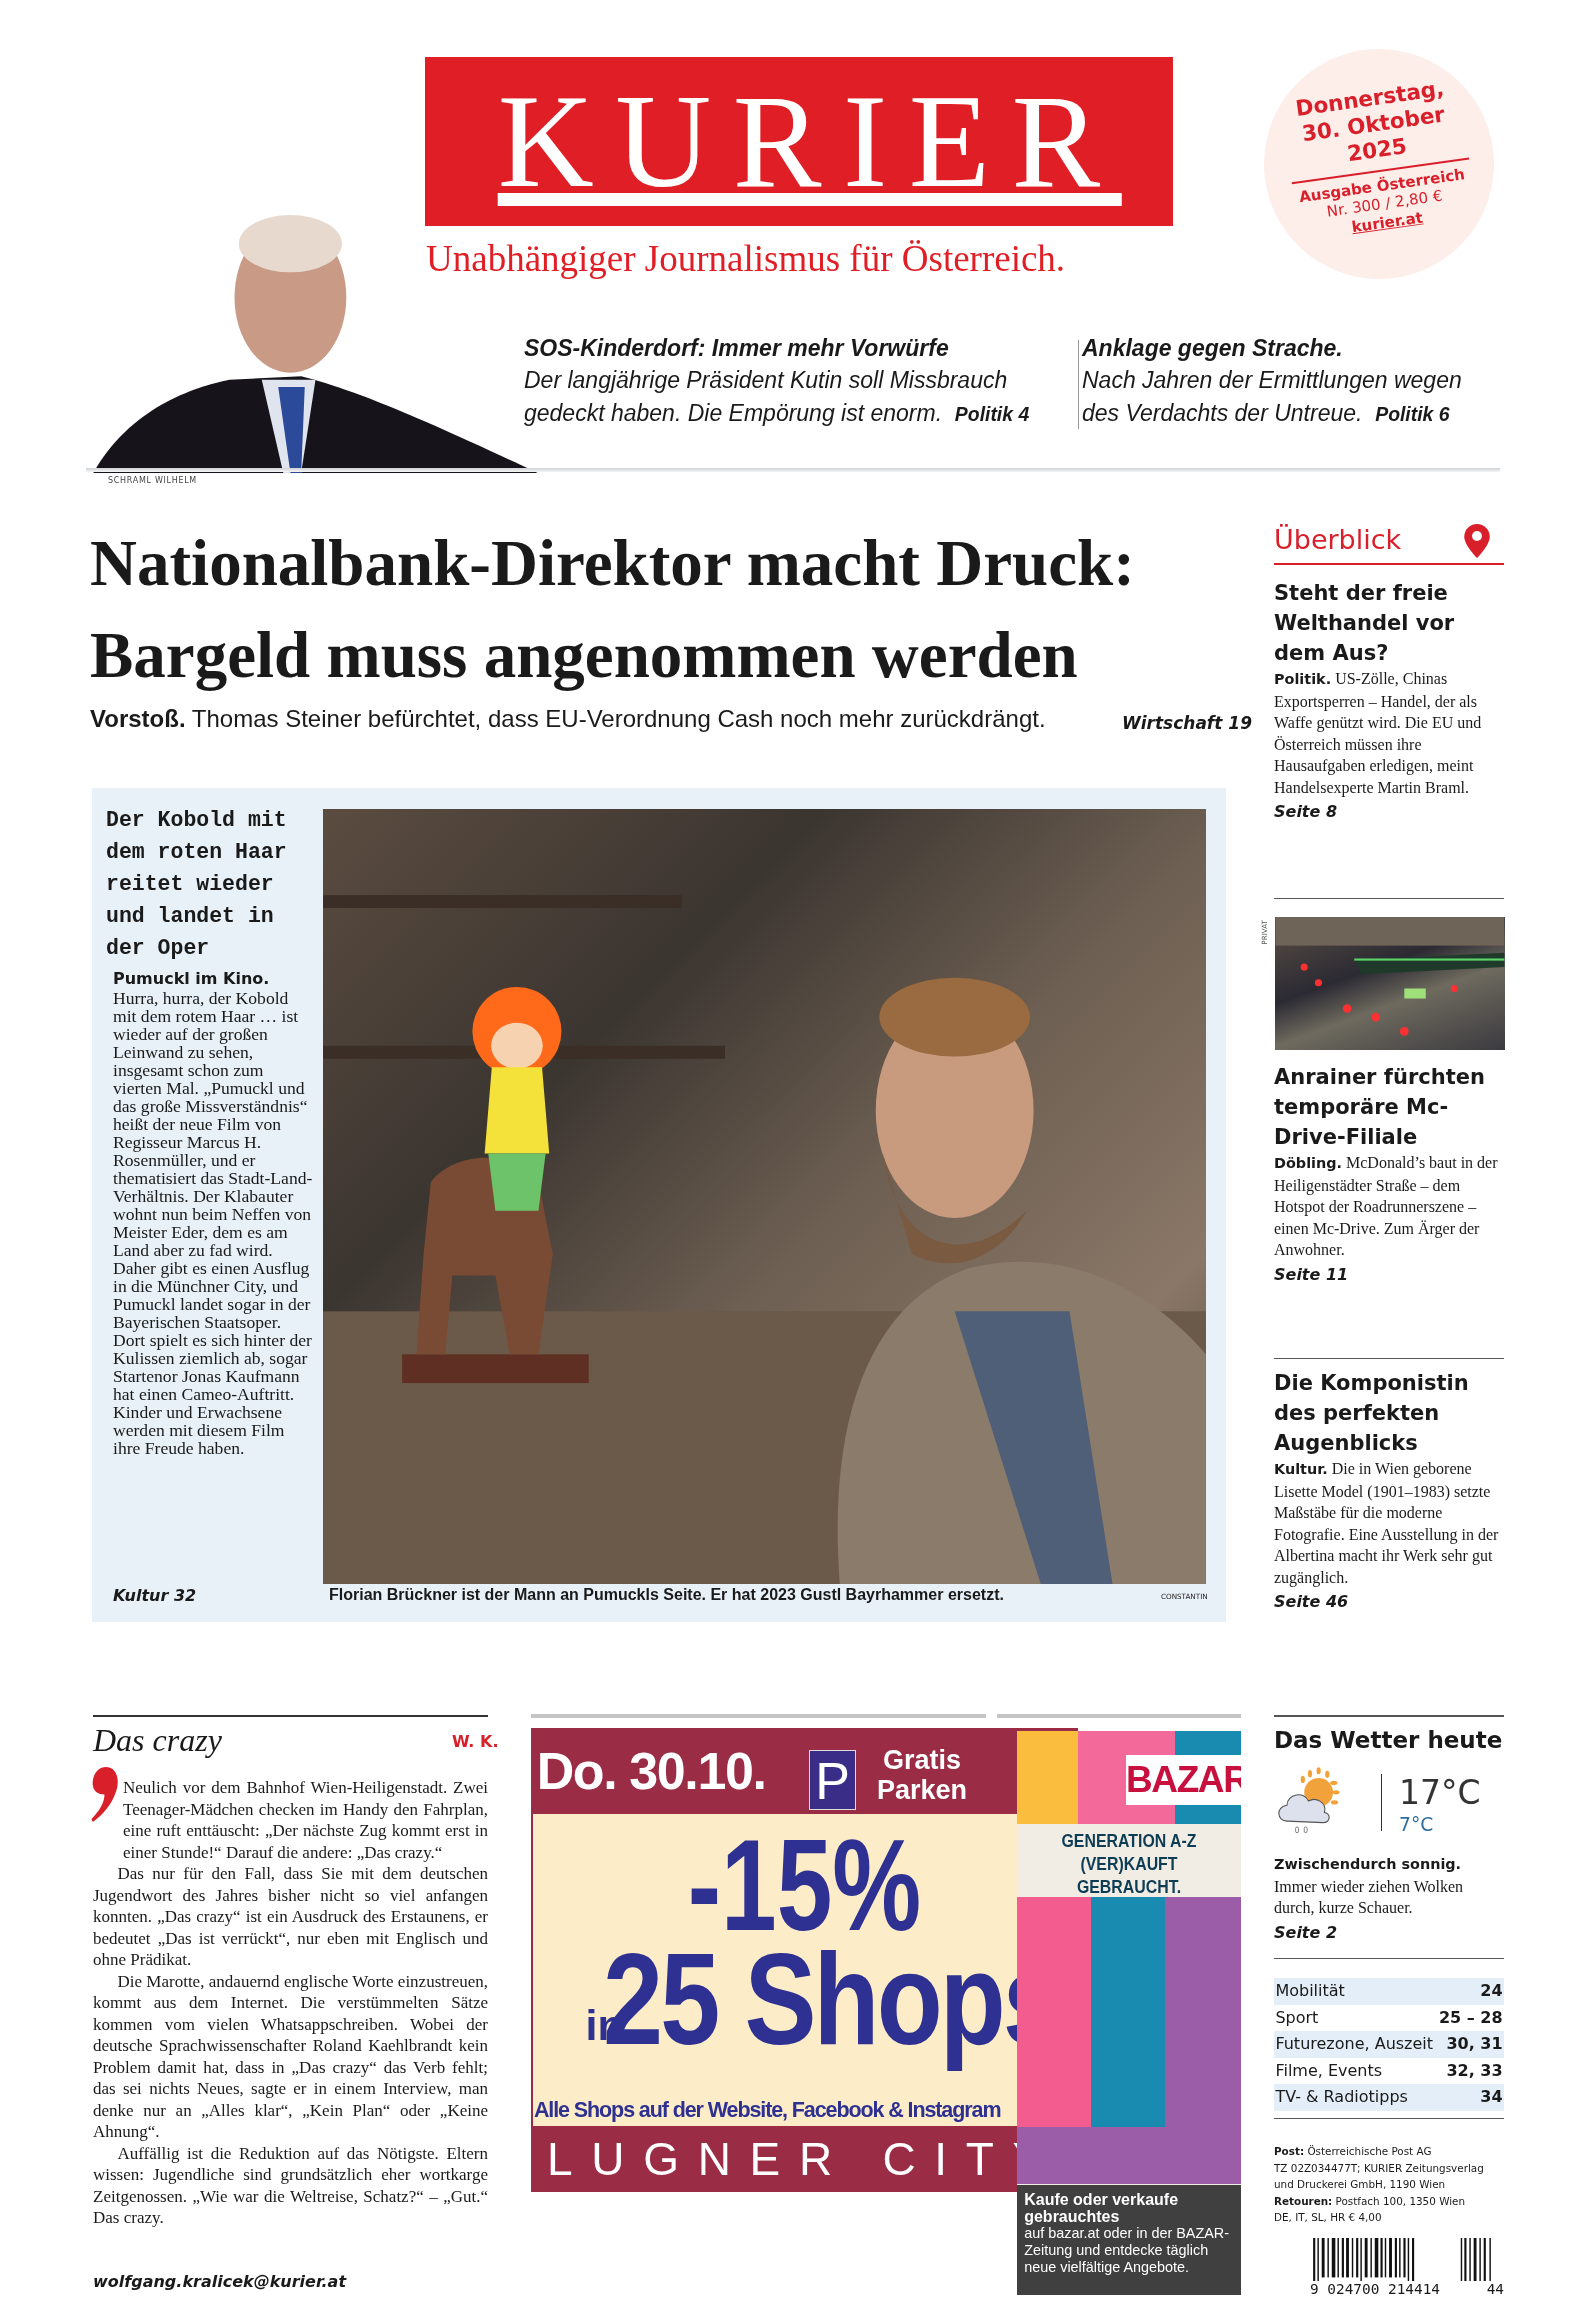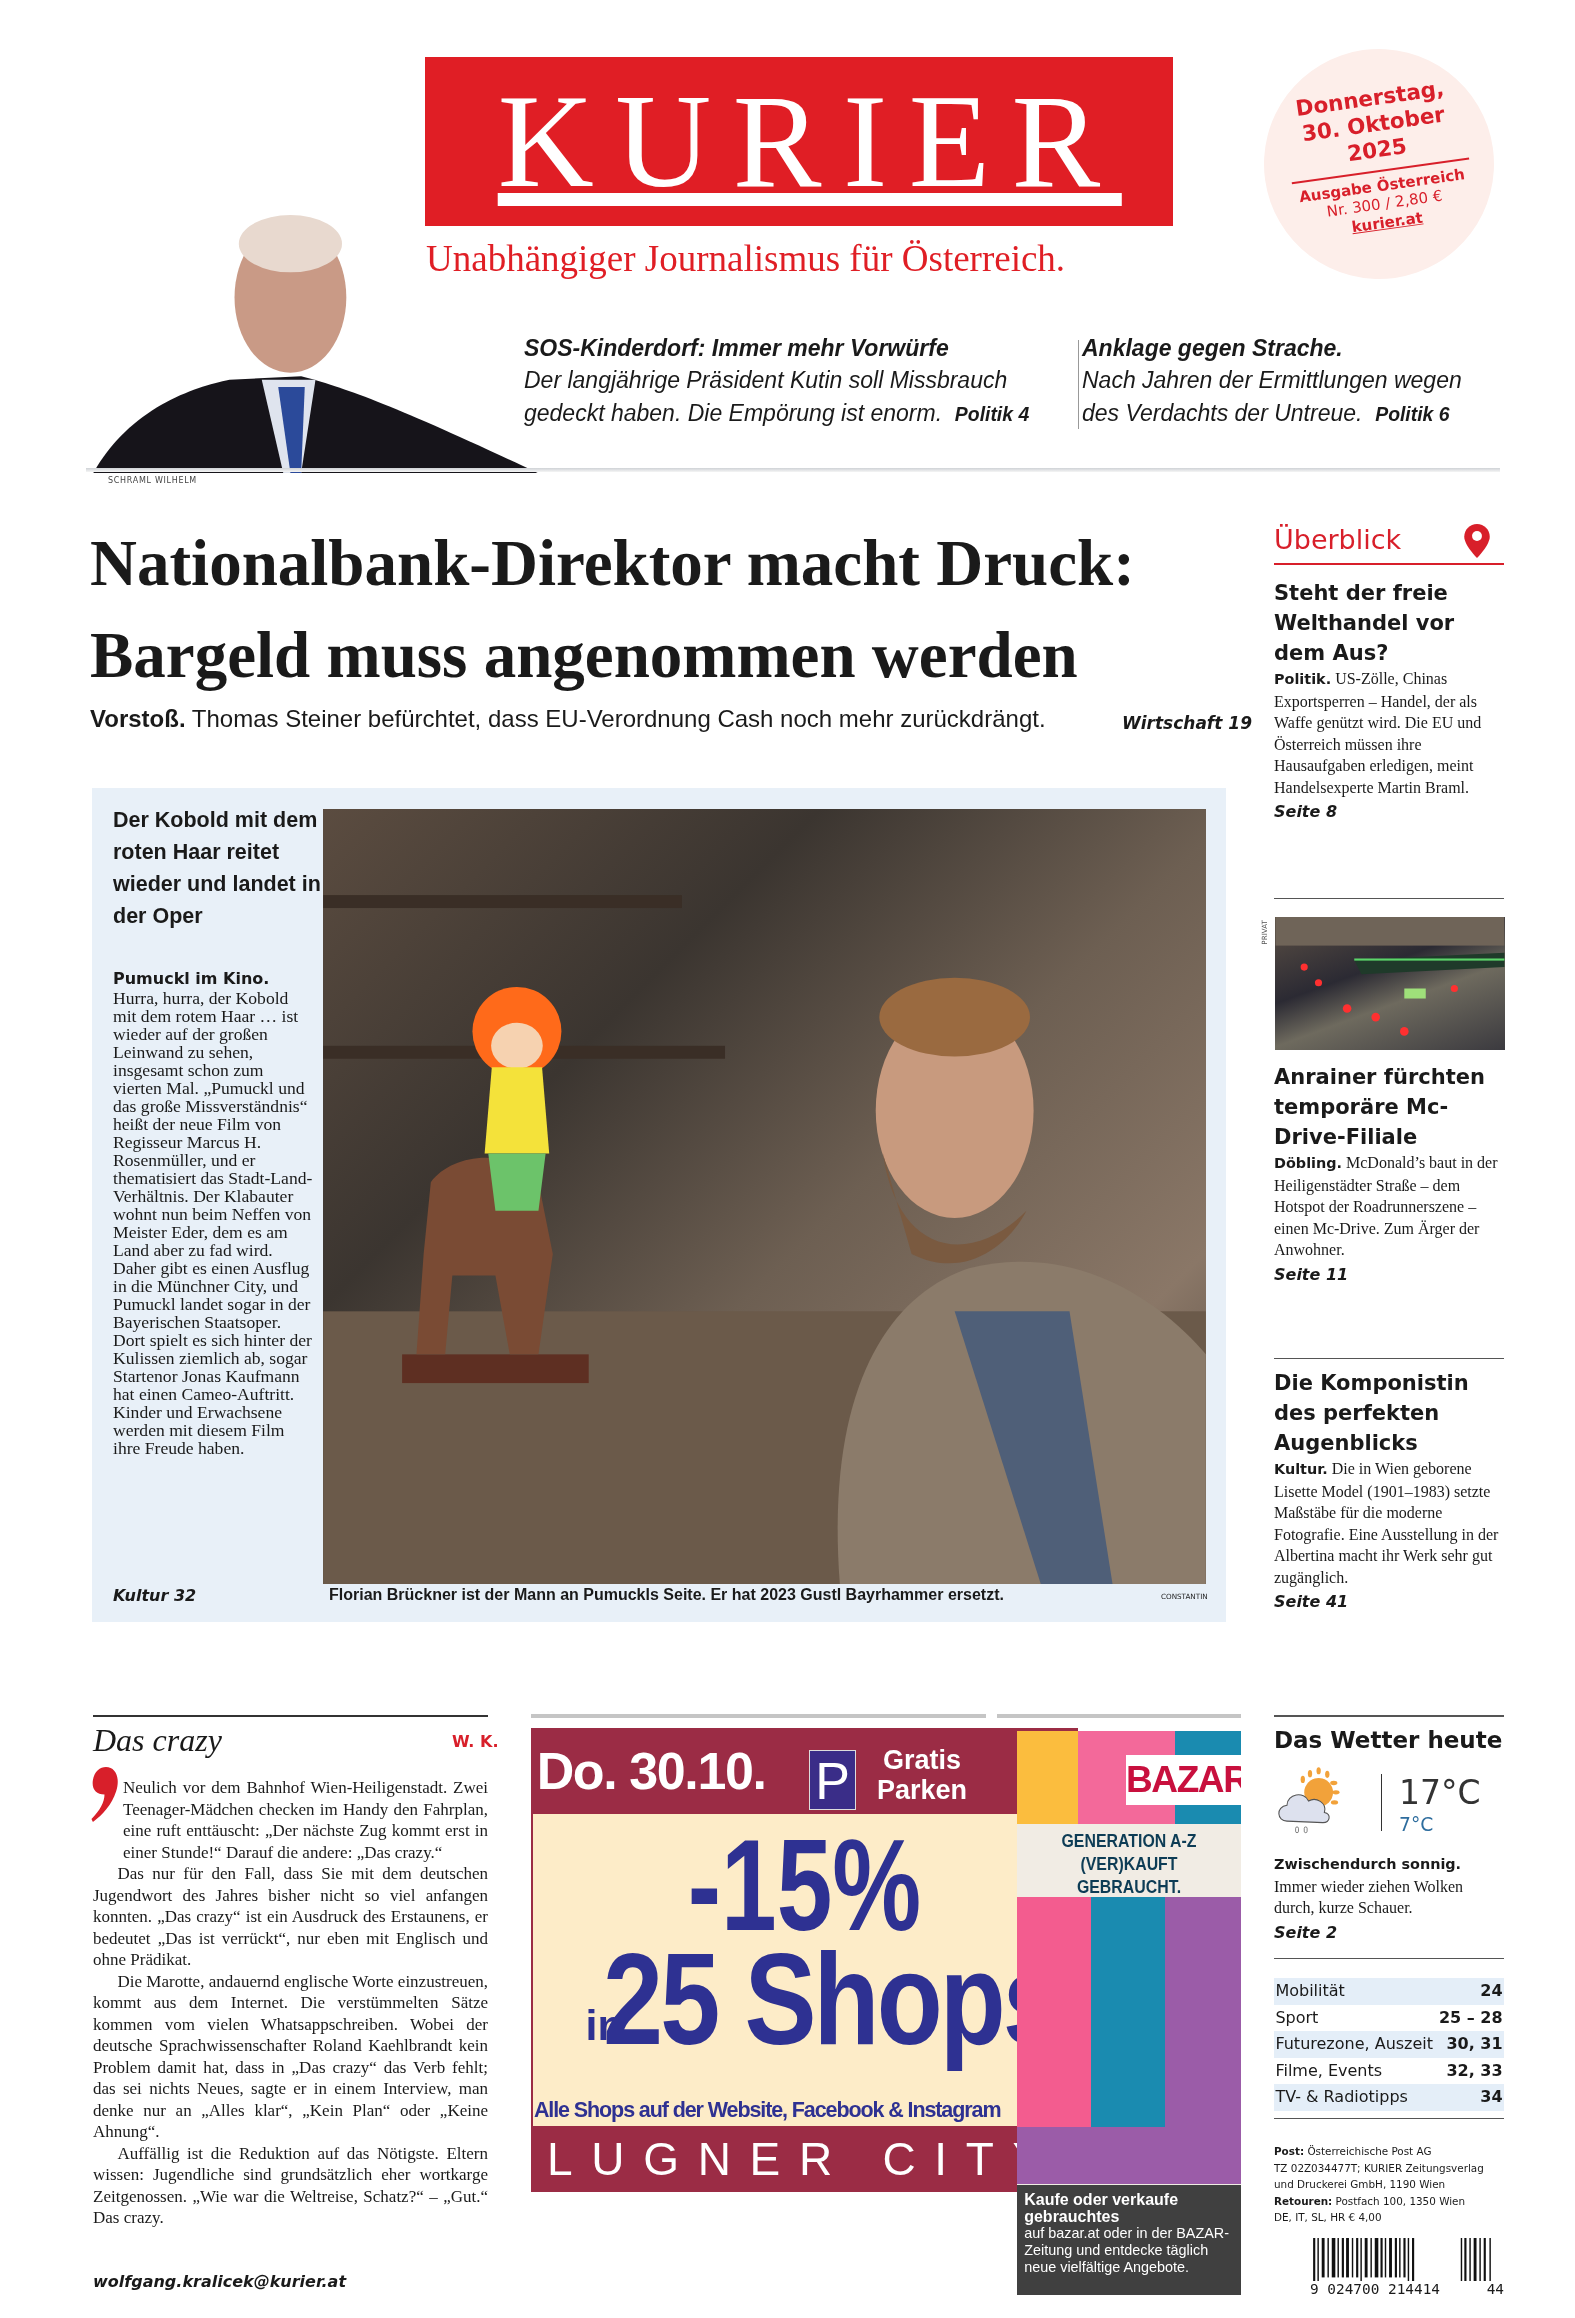--- a/index.html
+++ b/index.html
@@ -29,21 +29,21 @@
   .teaser-divider { left: 1078px; top: 340px; width: 1.4px; height: 89px; background: #999; }
 
   
   .lead-head { left: 90px; top: 517px; width: 1148px; font-family: "Liberation Serif", serif; font-weight: bold; font-size: 65px; line-height: 92px; color: #1a1a1a; }
   .lead-sub { left: 90px; top: 705px; font-family: "Liberation Sans", sans-serif; font-size: 24px; white-space: nowrap; }
   .lead-sub b { font-weight: bold; }
   .lead-ref { left: 1122px; top: 713px; font-style: italic; font-weight: bold; font-size: 17px; }
 
   
   .feature-box { left: 92px; top: 788px; width: 1134px; height: 834px; background: #e8f0f8; }
-  .feature-head { left: 113px; top: 804px; width: 215px; font-family: Liberation Sans, sans-serif; font-weight: bold; font-size: 21.5px; line-height: 32px; }
+  .feature-head { left: 106px; top: 804px; width: 215px; font-family: Liberation Mono, monospace; font-weight: bold; font-size: 21.5px; line-height: 32px; }
   .feature-kicker { left: 113px; top: 969px; font-weight: bold; font-size: 16px; }
   .feature-body { left: 113px; top: 989px; width: 202px; font-family: "Liberation Serif", serif; font-size: 17.6px; line-height: 18px; }
   .feature-ref { left: 113px; top: 1586px; font-style: italic; font-weight: bold; font-size: 16px; }
   .feature-photo { left: 323px; top: 809px; width: 883px; height: 775px; background: linear-gradient(135deg, #5b4c40 0%, #3b3530 30%, #6d5f52 55%, #8a7767 80%, #4a3f37 100%); overflow: hidden; }
   .feature-caption { left: 329px; top: 1586px; font-family: "Liberation Sans", sans-serif; font-weight: bold; font-size: 16px; white-space: nowrap; }
   .feature-credit { left: 1161px; top: 1592px; font-size: 7.2px; }
 
   
   .side-col { left: 1274px; width: 230px; }
   .ueberblick { left: 1274px; top: 524px; font-size: 27px; color: #d81f2a; }
@@ -215,21 +215,21 @@
 </div>
 <div class="abs side-col" style="top:1062px;">
   <div class="side-head">Anrainer fürchten temporäre Mc-Drive-Filiale</div>
   <div class="side-body"><b>Döbling.</b> <span>McDonald’s baut in der Heiligenstädter Straße – dem Hotspot der Roadrunnerszene – einen Mc-Drive. Zum Ärger der Anwohner.</span></div>
   <div class="side-ref">Seite 11</div>
 </div>
 <div class="abs side-rule" style="top:1358px;"></div>
 <div class="abs side-col" style="top:1368px;">
   <div class="side-head">Die Komponistin des perfekten Augenblicks</div>
   <div class="side-body"><b>Kultur.</b> <span>Die in Wien geborene Lisette Model (1901–1983) setzte Maßstäbe für die moderne Fotografie. Eine Ausstellung in der Albertina macht ihr Werk sehr gut zugänglich.</span></div>
-  <div class="side-ref">Seite 41</div>
+  <div class="side-ref">Seite 46</div>
 </div>
 
 <div class="abs side-rule" style="top:1715px; height:2.2px;"></div>
 <div class="abs weather-title">Das Wetter heute</div>
 <div class="abs weather-icon">
   <svg width="72" height="72" viewBox="0 0 100 100">
     <circle cx="62" cy="38" r="20" fill="#f2a23a"></circle>
     <g fill="#f2a23a">
         <ellipse cx="50" cy="12" rx="3" ry="5"></ellipse>
         <ellipse cx="62" cy="8" rx="3" ry="5"></ellipse>

